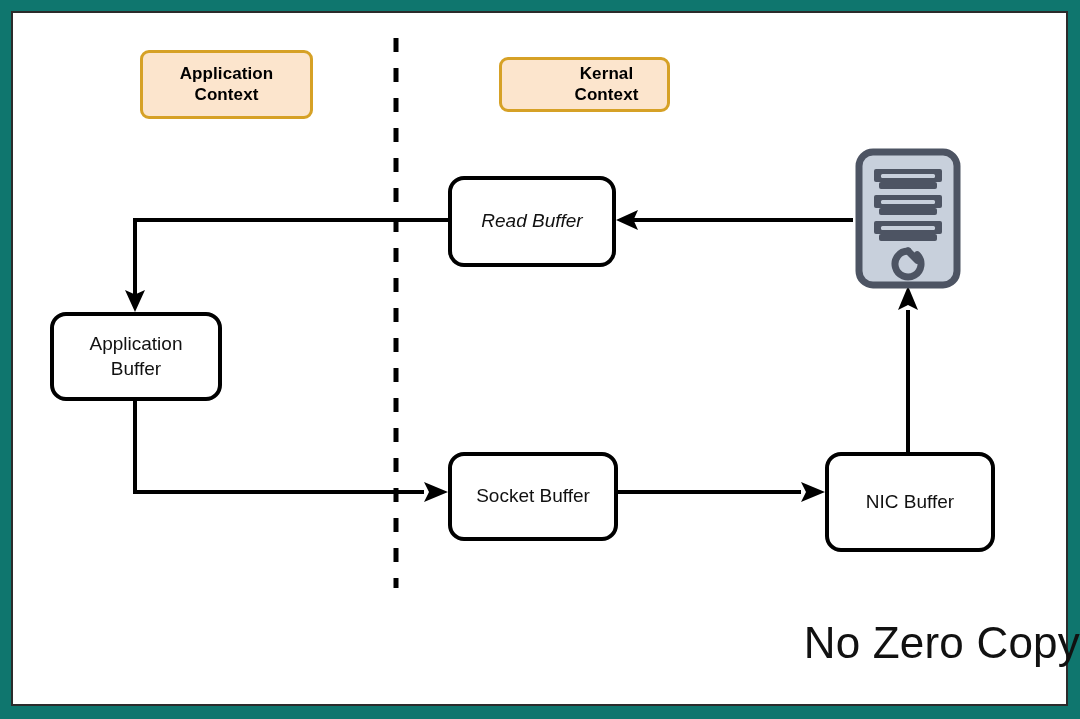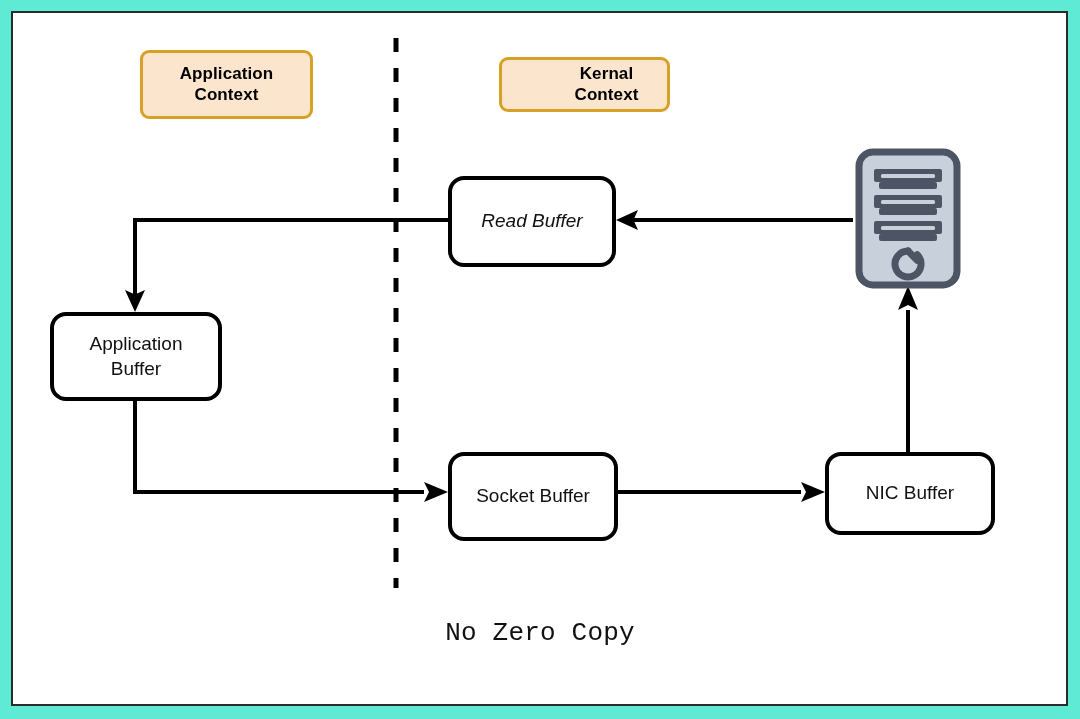--- a/index.html
+++ b/index.html
@@ -9,21 +9,21 @@
     background: #ffffff;
   }
   body {
     font-family: "Liberation Sans", sans-serif;
     -webkit-font-smoothing: antialiased;
   }
   #canvas {
     position: relative;
     width: 1080px;
     height: 719px;
-    background: #5eead4;
+    background: #0f766e;
     overflow: hidden;
   }
   
   #frame {
     position: absolute;
     left: 11px;
     top: 11px;
     width: 1057px;
     height: 695px;
     box-sizing: border-box;
@@ -99,42 +99,41 @@
   #box-socket-buffer {
     left: 448px;
     top: 452px;
     width: 170px;
     height: 89px;
   }
   #box-nic-buffer {
     left: 825px;
     top: 452px;
     width: 170px;
-    height: 83px;
+    height: 100px;
   }
   
   #server-icon {
     position: absolute;
     left: 855px;
     top: 148px;
     width: 106px;
     height: 141px;
     z-index: 6;
   }
   
   #diagram-title {
     position: absolute;
     left: 0;
     top: 618px;
     width: 1080px;
-    text-align: center;
-    font-size: 26px;
+    text-align: right;
+    font-size: 44px;
     color: #111111;
     letter-spacing: 0.2px;
-    font-family: Liberation Mono, monospace;
   }
 </style>
 </head>
 <body>
 
 <div id="canvas">
 
   <div id="frame"></div>
 
   <svg id="diagram-svg" viewBox="0 0 1080 719" xmlns="http://www.w3.org/2000/svg">

